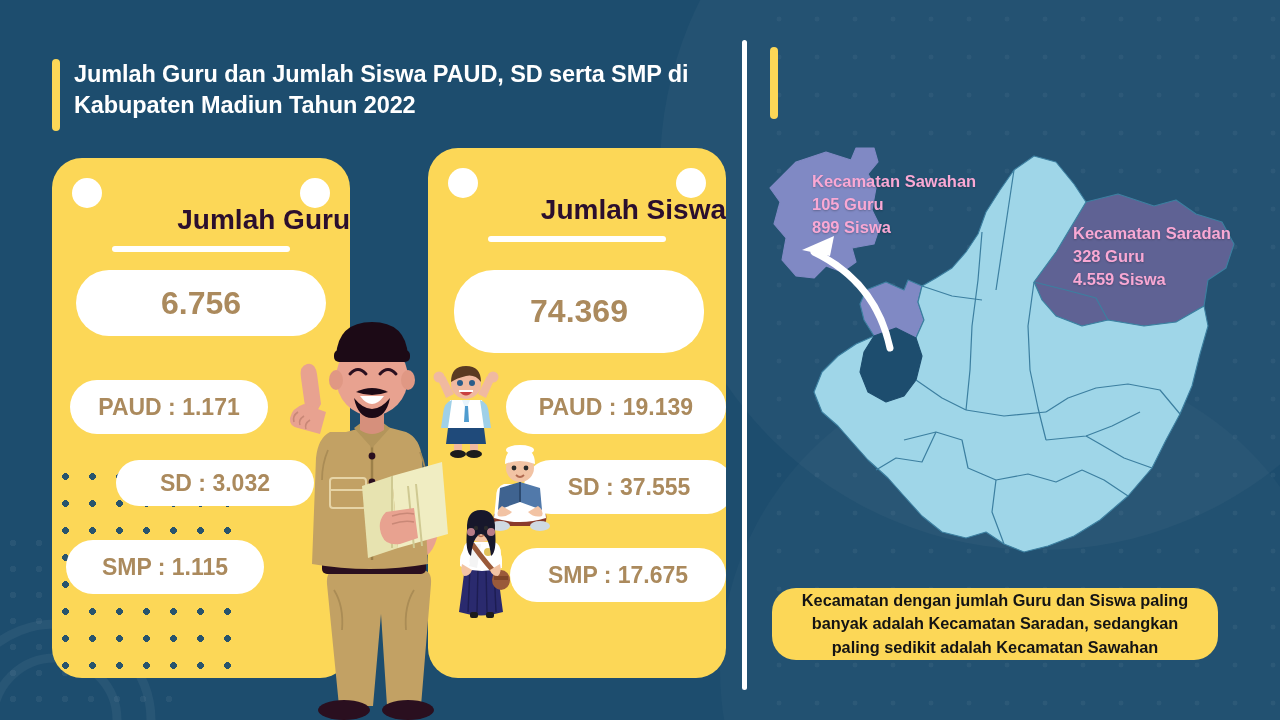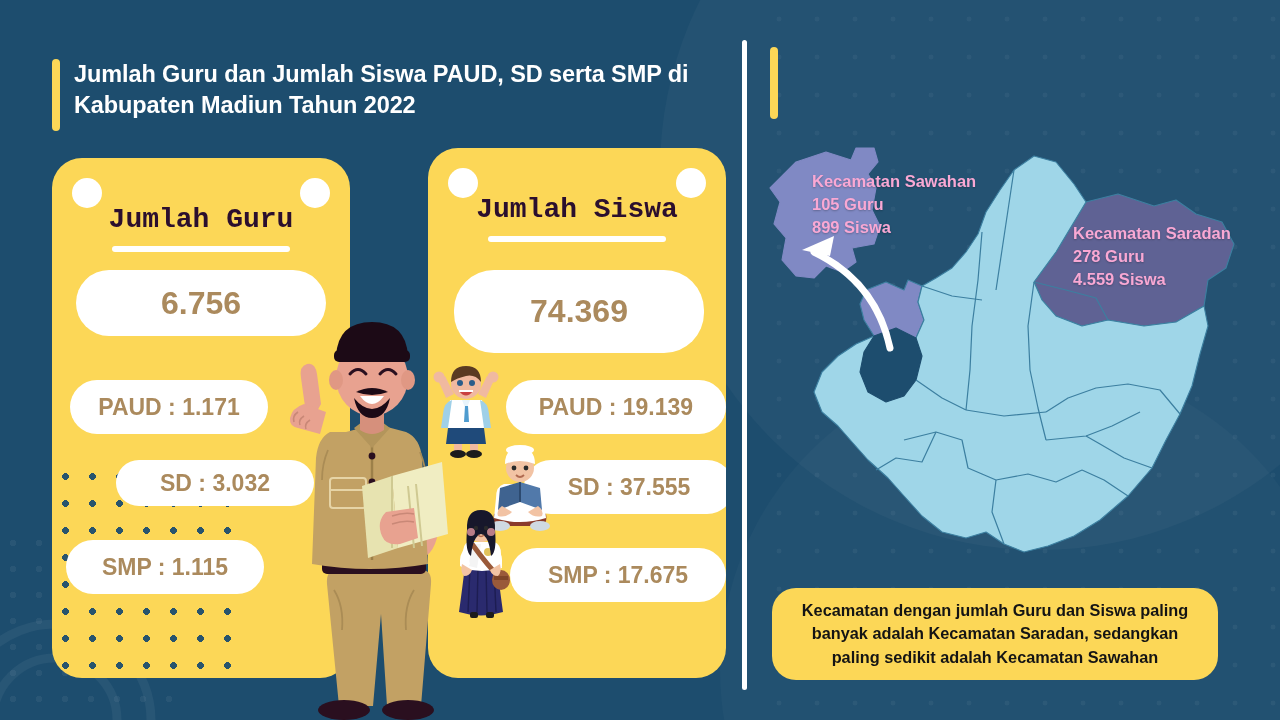--- a/index.html
+++ b/index.html
@@ -80,22 +80,22 @@
     opacity: 0.95;
   }
   .punch {
     position: absolute; width: 30px; height: 30px; border-radius: 50%;
     background: #ffffff;
   }
   .punch.left  { left: 20px;  top: 20px; }
   .punch.right { right: 20px; top: 20px; }
   .card-head {
     position: absolute; left: 0; right: 0; top: 46px;
-    text-align: center;
-    color: #2b0f2e; font-size: 28px; font-weight: bold; font-family: Liberation Mono, monospace;
+    text-align: right;
+    color: #2b0f2e; font-size: 28px; font-weight: bold;
   }
   .card-rule {
     position: absolute; left: 50%; transform: translateX(-50%); top: 88px;
     width: 178px; height: 6px; border-radius: 3px; background: #ffffff;
   }
   .pill {
     position: absolute;
     background: #ffffff;
     border-radius: 40px;
     display: flex; align-items: center; justify-content: center;
@@ -128,21 +128,21 @@
   .map-label {
     position: absolute; color: #f9a8d4; font-weight: bold;
     font-size: 16.5px; line-height: 1.38; white-space: nowrap;
     text-shadow: 0 1px 2px rgba(0,0,0,0.25);
   }
   #label-sawahan { left: 812px; top: 170px; z-index: 9; }
   #label-saradan { left: 1073px; top: 222px; z-index: 9; }
 
   
   #note-box {
-    position: absolute; left: 772px; top: 588px; width: 446px; height: 92px;
+    position: absolute; left: 772px; top: 588px; width: 446px; height: 72px;
     background: #fcd757; border-radius: 24px;
     display: flex; align-items: center; justify-content: center;
     padding: 6px 14px;
   }
   #note-text {
     color: #141414; font-size: 16.3px; font-weight: bold;
     line-height: 1.42; text-align: center;
   }
 </style>
 </head>
@@ -360,21 +360,21 @@
     </svg>
   </div>
 
   <div class="map-label" id="label-sawahan">
     <div>Kecamatan Sawahan</div>
     <div>105 Guru</div>
     <div>899 Siswa</div>
   </div>
   <div class="map-label" id="label-saradan">
     <div>Kecamatan Saradan</div>
-    <div>278 Guru</div>
+    <div>328 Guru</div>
     <div>4.559 Siswa</div>
   </div>
 
   <div id="note-box">
     <div id="note-text">Kecamatan dengan jumlah Guru dan Siswa paling banyak adalah Kecamatan Saradan, sedangkan paling sedikit adalah Kecamatan Sawahan</div>
   </div>
 
 </div>
 
 </body></html>

